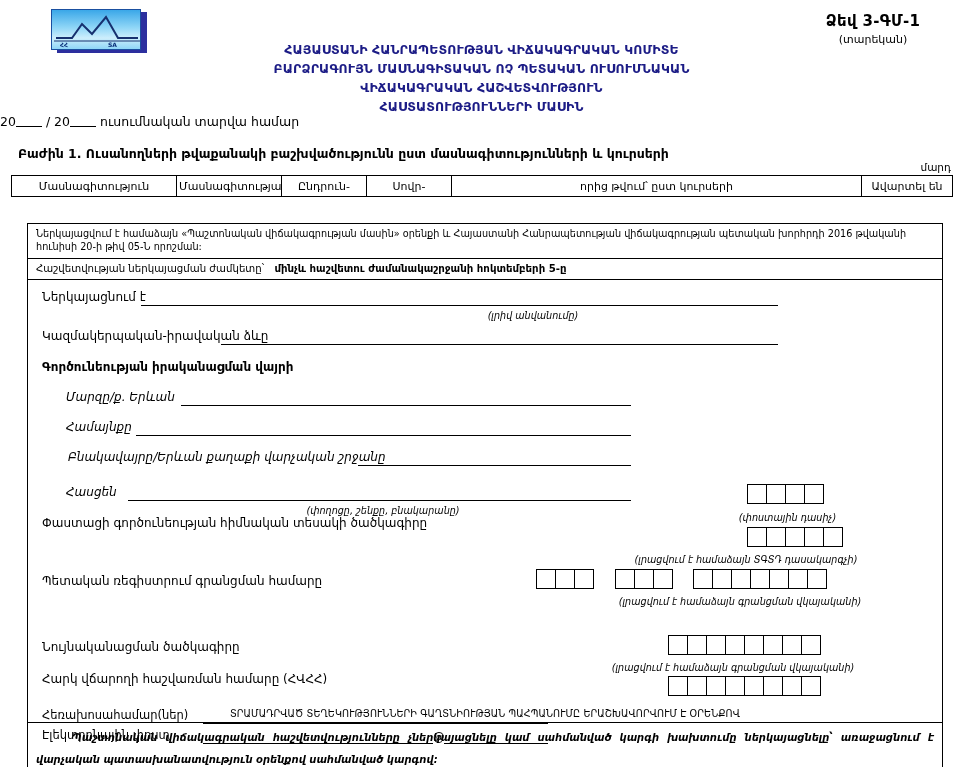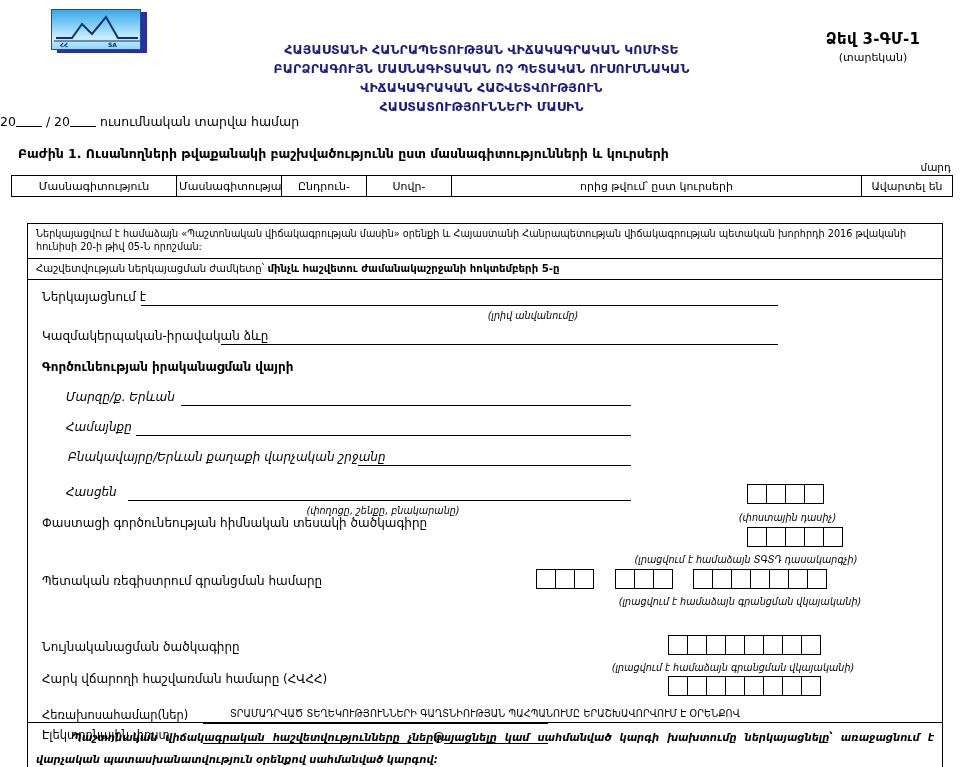--- a/index.html
+++ b/index.html
@@ -55,21 +55,20 @@
   }
   .logo .lbl-hh { left: 8px; bottom: 1px; }
   .logo .lbl-sa { left: 56px; bottom: 1px; }
 
   .form-code {
     position: absolute;
     right: 10px;
     top: 12px;
     text-align: center;
     width: 160px;
-    margin-top: 18px;
   }
   .form-code .code {
     font-size: 15px;
     font-weight: bold;
     letter-spacing: 0.3px;
   }
   .form-code .period {
     font-size: 11px;
     margin-top: 3px;
   }
@@ -155,21 +154,21 @@
     padding: 4px 8px 5px 8px;
     font-size: 9.7px;
     line-height: 12.5px;
   }
   .instr2 {
     position: relative;
     border-bottom: 1px solid #000;
     padding: 4px 8px 5px 8px;
     font-size: 10.2px;
   }
-  .instr2 b { font-weight: bold; }
+  .instr2 b { font-weight: bold; margin-left: 7px; }
 
   .body-area {
     position: relative;
     height: 425px;
   }
 
   .row-label {
     position: absolute;
     font-size: 12px;
   }

